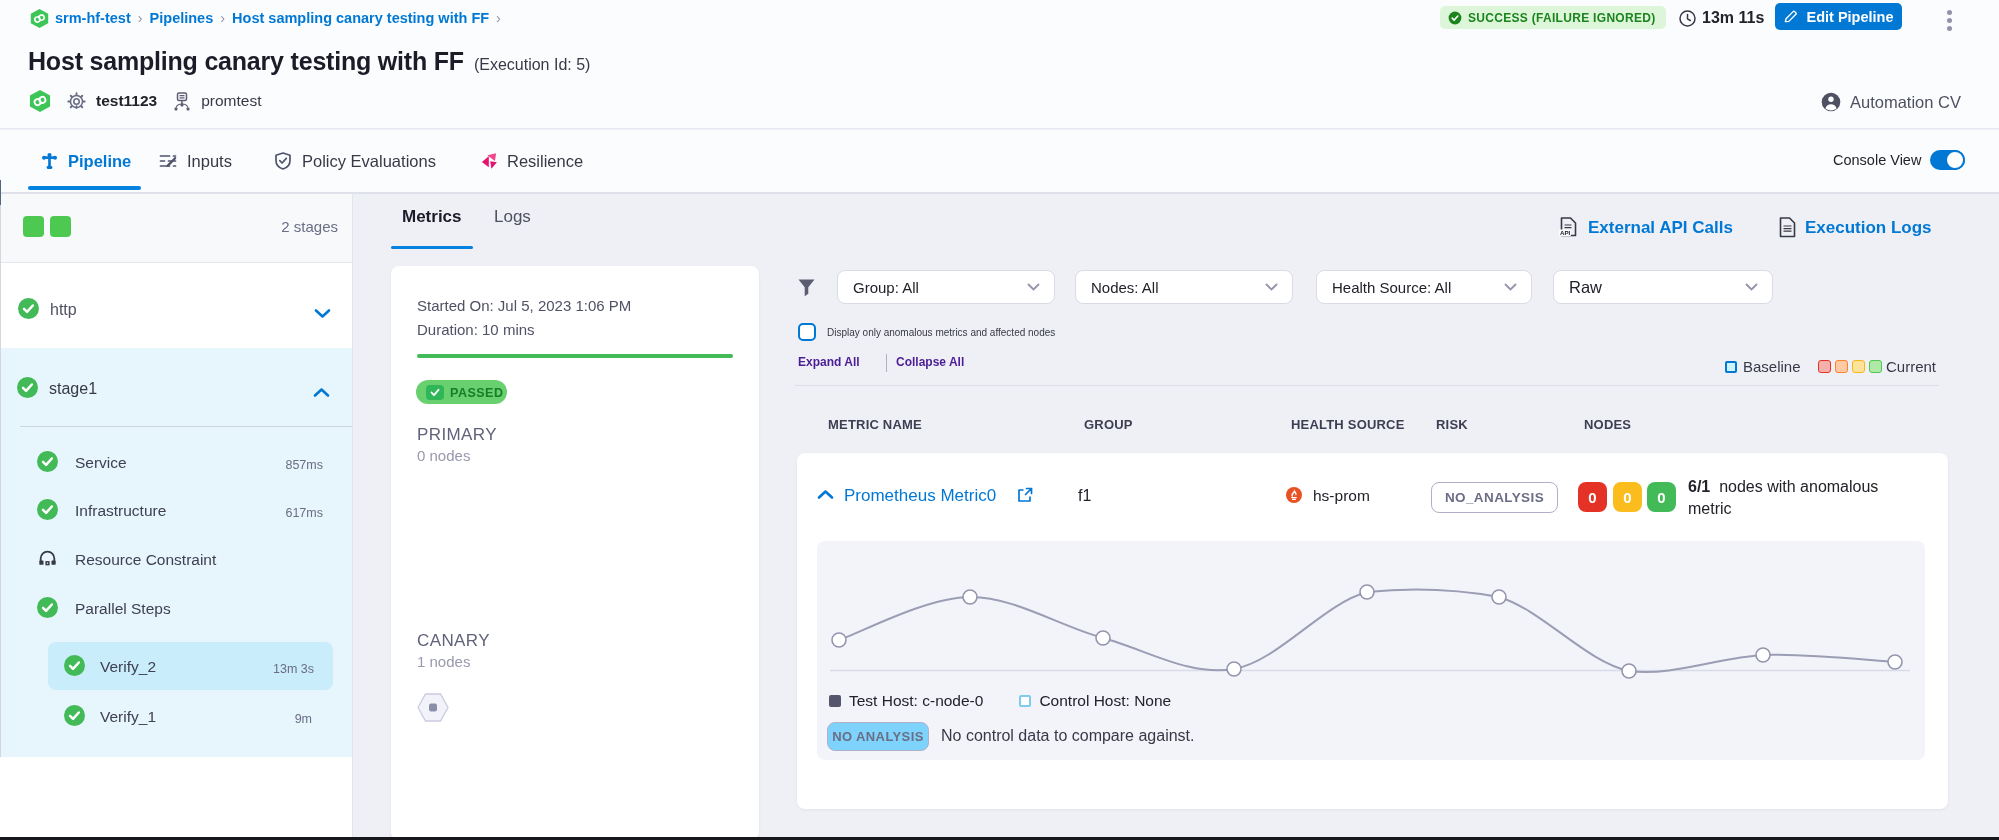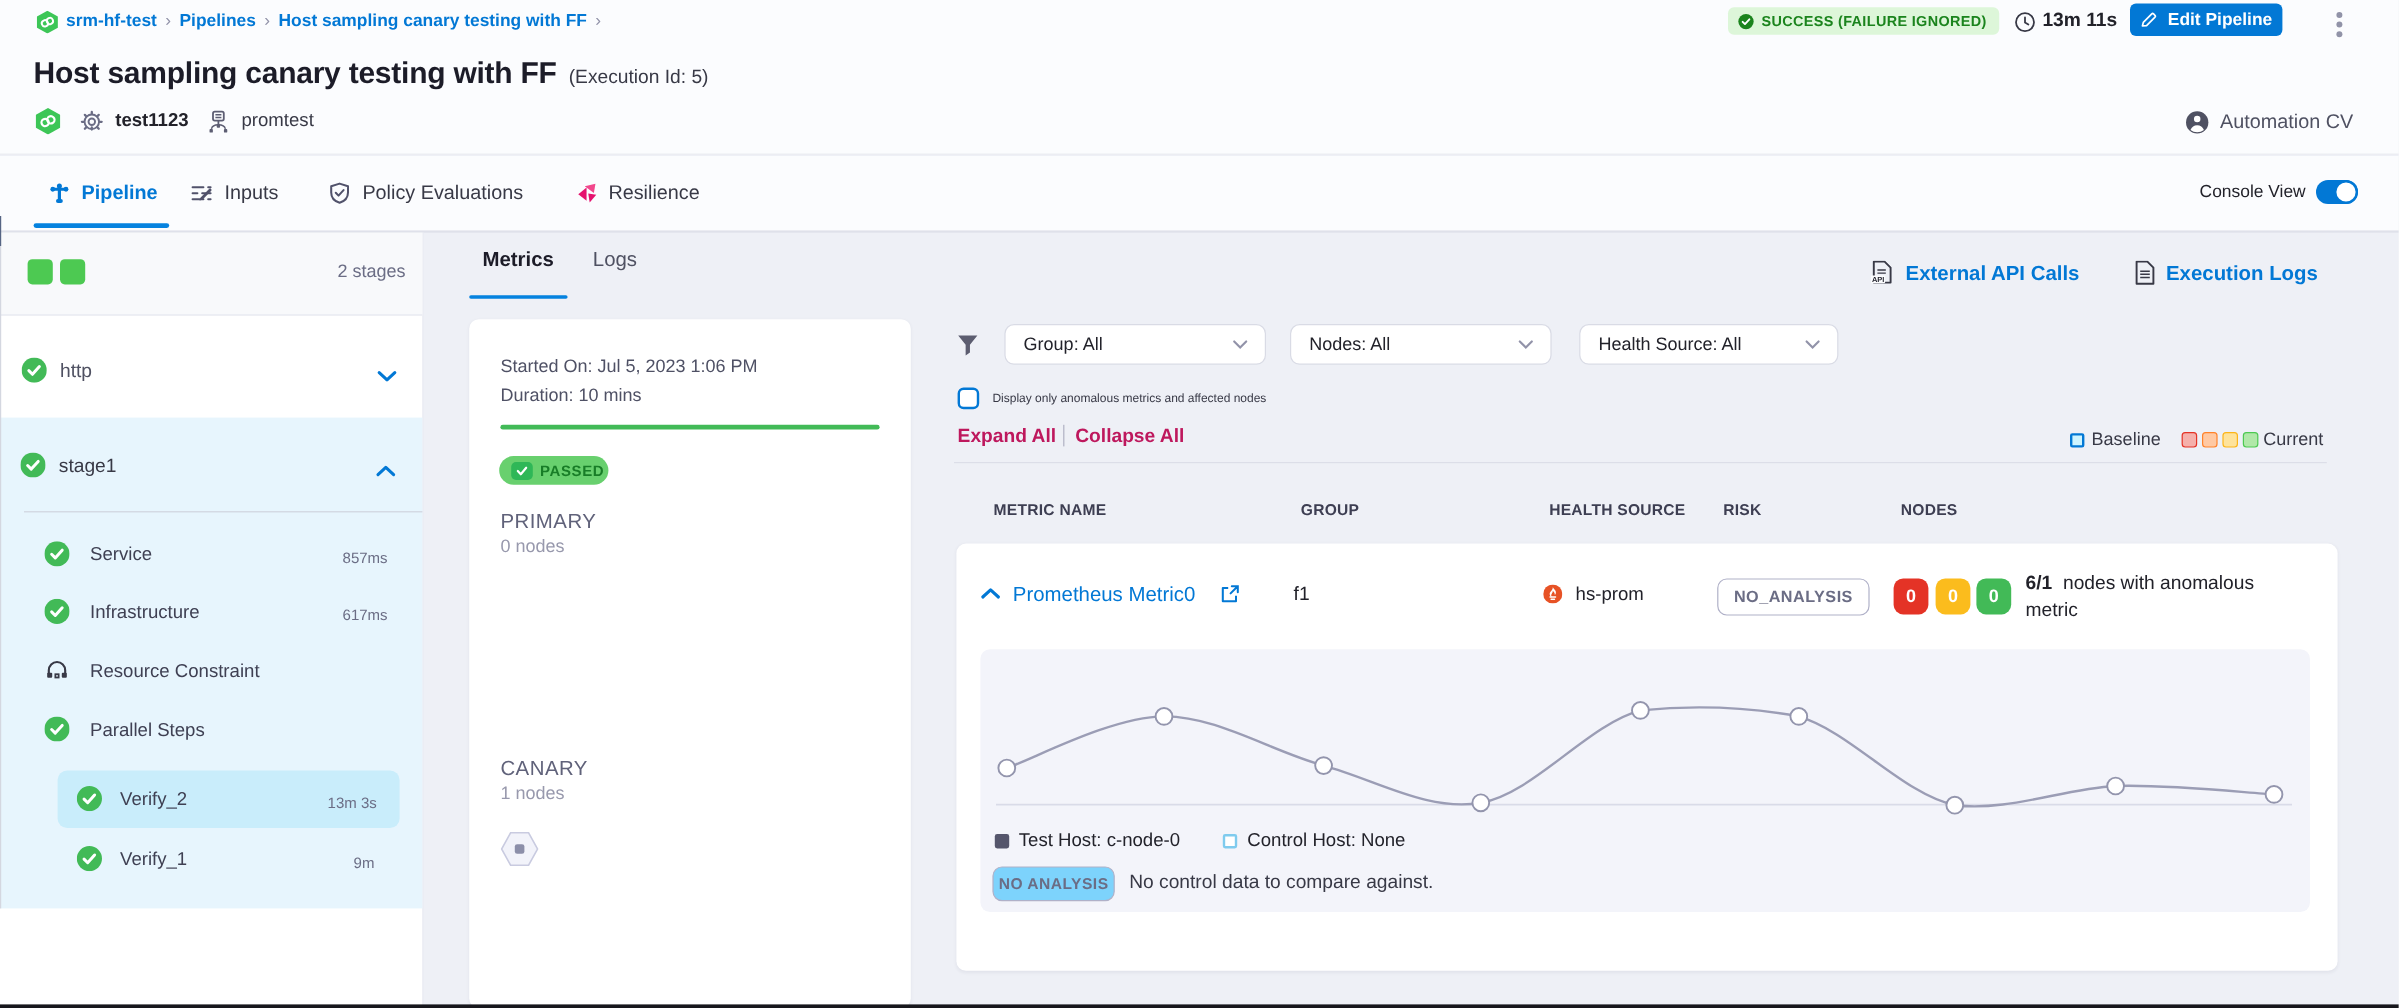--- a/index.html
+++ b/index.html
@@ -47,21 +47,21 @@
 
 .mtab{position:absolute;top:207px;font-size:17px}
 .mtab-underline{position:absolute;left:391px;top:246px;width:82px;height:3px;background:#0582df;border-radius:2px}
 .biglink{position:absolute;top:217px;display:flex;align-items:center;color:#0278d5;font-size:17px;font-weight:700}
 .card1{position:absolute;left:391px;top:266px;width:368px;height:574px;background:#fff;border-radius:8px;box-shadow:0 1px 3px rgba(40,41,61,.06)}
 .dd{position:absolute;top:270px;height:34px;background:#fff;border:1px solid #d9dbe5;border-radius:8px;display:flex;align-items:center;padding-left:15px;font-size:15px;color:#22222a}
 .dd .chev{position:absolute;right:14px;top:12px}
 .cbrow{position:absolute;left:798px;top:323px;display:flex;align-items:center}
 .cbrow .box{width:18px;height:18px;border:2px solid #0278d5;border-radius:5px;background:#fff}
 .cbrow .lbl{font-size:10px;color:#383946;margin-left:11px}
-.explnk{position:absolute;top:355px;font-size:16px;font-weight:700;color:#be185d}
+.explnk{position:absolute;top:355px;font-size:12px;font-weight:700;color:#4c1d95}
 .legend{position:absolute;top:358px;display:flex;align-items:center;font-size:15px;color:#383946}
 .lsq{width:12px;height:12px;border-radius:2px;margin-right:6px}
 .csq{width:13px;height:13px;border-radius:3px;margin-right:4px}
 .tdiv{position:absolute;left:795px;top:385px;width:1144px;height:1px;background:#dcdee8}
 .thead{position:absolute;top:417px;font-size:13px;font-weight:700;color:#3d3e52;letter-spacing:.2px}
 .card2{position:absolute;left:797px;top:453px;width:1151px;height:356px;background:#fff;border-radius:8px;box-shadow:0 1px 3px rgba(40,41,61,.06)}
 .mlink{position:absolute;left:844px;top:486px;font-size:17px;font-weight:500;color:#0278d5}
 .noan{position:absolute;border:1px solid #b0b1c8;border-radius:8px;color:#6b6d85;font-weight:700;display:flex;align-items:center;justify-content:center;background:#fff}
 .nbox{position:absolute;top:482px;width:29px;height:30px;border-radius:8px;color:#fff;font-size:15px;font-weight:700;display:flex;align-items:center;justify-content:center}
 .ntxt{position:absolute;left:1688px;top:476px;font-size:16px;color:#22222a;line-height:22px}
@@ -294,20 +294,23 @@
   <svg class="abs" style="left:798px;top:279px" width="17" height="18" viewBox="0 0 17 18">
       <path d="M0.5 0.5h16l-6.2 7.8v6.5l-3.6 2.5V8.3z" fill="#5c5d70"></path>
     </svg>
   <div class="dd" style="left:837px;width:218px">Group: All<svg class="chev" width="13" height="8" viewBox="0 0 13 8" fill="none" stroke="#9293a9" stroke-width="1.8" stroke-linecap="round">
         <path d="M1.5 1.5l5 5 5-5"></path>
       </svg></div>
   <div class="dd" style="left:1075px;width:218px">Nodes: All<svg class="chev" width="13" height="8" viewBox="0 0 13 8" fill="none" stroke="#9293a9" stroke-width="1.8" stroke-linecap="round">
         <path d="M1.5 1.5l5 5 5-5"></path>
       </svg></div>
   <div class="dd" style="left:1316px;width:216px">Health Source: All<svg class="chev" width="13" height="8" viewBox="0 0 13 8" fill="none" stroke="#9293a9" stroke-width="1.8" stroke-linecap="round">
+        <path d="M1.5 1.5l5 5 5-5"></path>
+      </svg></div>
+  <div class="dd" style="left:1553px;width:220px;font-size:16.5px">Raw<svg class="chev" width="13" height="8" viewBox="0 0 13 8" fill="none" stroke="#9293a9" stroke-width="1.8" stroke-linecap="round">
         <path d="M1.5 1.5l5 5 5-5"></path>
       </svg></div>
   <div class="cbrow">
       <span class="box"></span>
       <span class="lbl">Display only anomalous metrics and affected nodes</span>
     </div>
   <div class="explnk" style="left:798px">Expand All</div>
   <div class="abs" style="left:886px;top:354px;width:1px;height:18px;background:#b0b1c3"></div>
   <div class="explnk" style="left:896px">Collapse All</div>
   <div class="legend" style="left:1725px">

